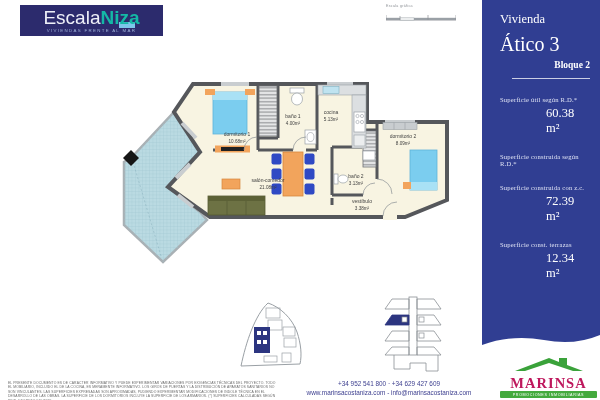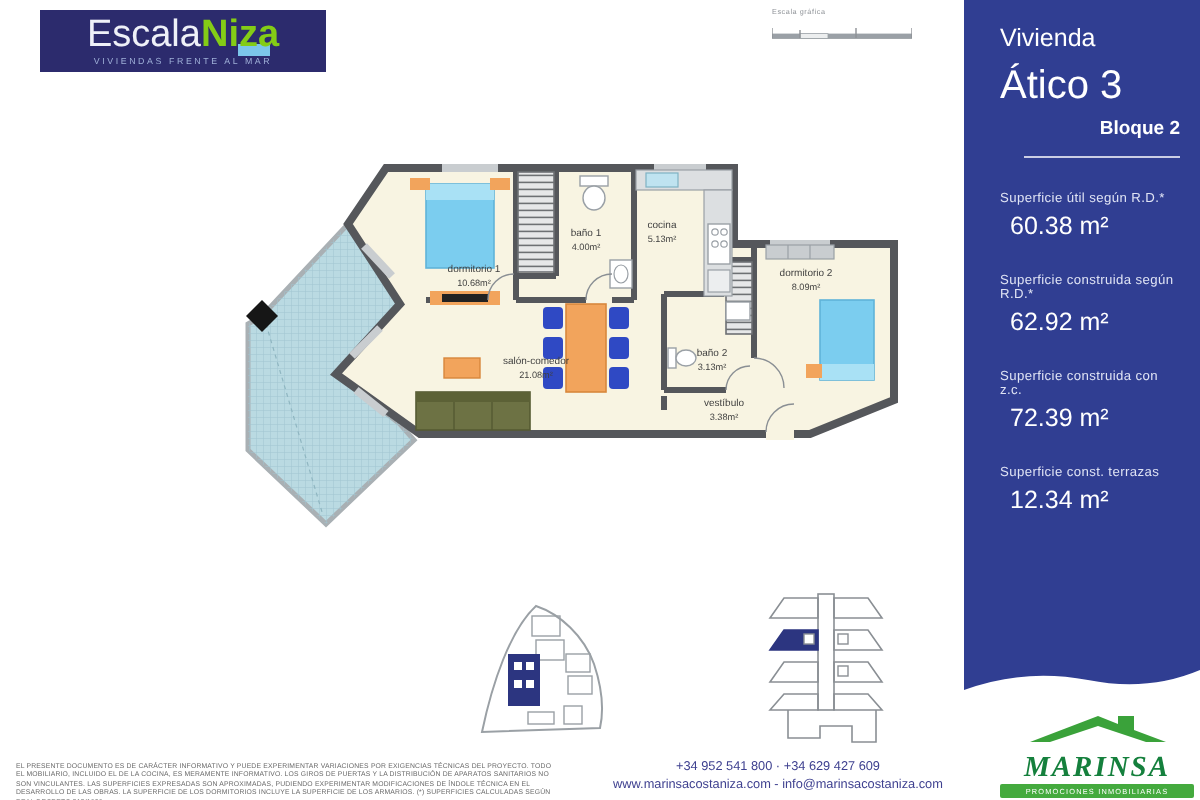--- a/index.html
+++ b/index.html
@@ -4,58 +4,58 @@
 <style>
   html,body{margin:0;padding:0;}
   body{width:600px;height:400px;overflow:hidden;background:#fff;
        font-family:"Liberation Sans", sans-serif;}
   .page{position:relative;width:600px;height:400px;background:#ffffff;}
 
   
   .logo-box{position:absolute;left:20px;top:5px;width:143px;height:31px;
             background:#2c2b6d;text-align:center;}
   .logo-line{position:relative;margin-top:3px;font-size:19px;line-height:19px;color:#eef0f8;}
-  .logo-line .bold{font-weight:bold;color:#84cc16;}
+  .logo-line .bold{font-weight:bold;color:#14b8a6;}
   .logo-accent{position:absolute;left:99px;top:17px;width:16px;height:6px;
                background:#7cc6ea;z-index:0;}
   .logo-line span{position:relative;z-index:1;}
   .logo-tagline{margin-top:1px;font-size:4.4px;letter-spacing:1.3px;color:#9fb0d8;}
 
   
   .scalebar{position:absolute;left:386px;top:4px;width:72px;}
   .scalebar-label{font-size:3.6px;color:#8d9196;letter-spacing:.3px;}
 
   
-  .panel{position:absolute;left:482px;top:0;width:118px;height:352px;background:#303e92;color:#fff;}
+  .panel{position:absolute;left:482px;top:0;width:118px;height:352px;background:#303e92;color:#fff;font-family:Liberation Serif, serif;}
   .panel-inner{padding:12px 10px 0 18px;}
   .v-small{font-size:12.5px;}
   .v-large{font-size:20px;margin-top:6px;}
   .v-block{font-size:9.5px;font-weight:bold;margin-top:4px;text-align:right;}
   .panel-divider{height:1px;background:rgba(255,255,255,.75);margin:8px 0 0 12px;}
   .area-group{margin-top:17px;}
   .area-label{font-size:6.6px;color:#dfe3f4;letter-spacing:.2px;}
-  .area-value{font-size:12.5px;margin-top:3px;padding-left:5px;}
+  .area-value{font-size:12.5px;margin-top:3px;padding-left:5px;margin-left:41px;}
   .panel-wave{position:absolute;left:0;bottom:-1px;width:118px;height:22px;display:block;}
 
   
   .plan{position:absolute;left:65px;top:72px;width:410px;height:235px;}
   .room-name{font-size:5px;fill:#3f3f3f;text-anchor:middle;}
   .room-area{font-size:4.6px;fill:#3f3f3f;text-anchor:middle;}
 
   
   .thumb-left{position:absolute;left:238px;top:300px;width:72px;height:68px;}
   .thumb-right{position:absolute;left:380px;top:295px;width:66px;height:78px;}
   .disclaimer{position:absolute;left:8px;top:381px;width:270px;
               font-size:3.4px;line-height:1.32;color:#6a6a6a;letter-spacing:.1px;}
   .contact{position:absolute;left:303px;top:380px;width:172px;text-align:center;color:#3f4190;}
   .contact-phones{font-size:6.4px;}
   .contact-web{font-size:6.4px;margin-top:2px;}
   .marinsa{position:absolute;left:500px;top:356px;width:97px;text-align:center;}
   .marinsa-name{font-family:"Liberation Serif", serif;font-weight:bold;font-size:14.5px;
-                color:#15803d;letter-spacing:1px;line-height:14px;font-style:italic;}
+                color:#be185d;letter-spacing:1px;line-height:14px;}
   .marinsa-banner{margin-top:1px;background:#44aa3e;color:#fff;font-size:3.7px;
                   letter-spacing:.6px;padding:1.5px 0;border-radius:1px;}
 </style>
 </head>
 <body>
 
 <div class="page">
 
   <div class="logo-box">
     <div class="logo-accent"></div>
@@ -83,21 +83,20 @@
       <div class="v-large">Ático 3</div>
       <div class="v-block">Bloque 2</div>
       <div class="panel-divider"></div>
 
       <div class="area-group">
         <div class="area-label">Superficie útil según R.D.*</div>
         <div class="area-value">60.38 m²</div>
       </div>
       <div class="area-group">
         <div class="area-label">Superficie construida según R.D.*</div>
-        <div class="area-value">62.92 m²</div>
       </div>
       <div class="area-group">
         <div class="area-label">Superficie construida con z.c.</div>
         <div class="area-value">72.39 m²</div>
       </div>
       <div class="area-group">
         <div class="area-label">Superficie const. terrazas</div>
         <div class="area-value">12.34 m²</div>
       </div>
     </div>

